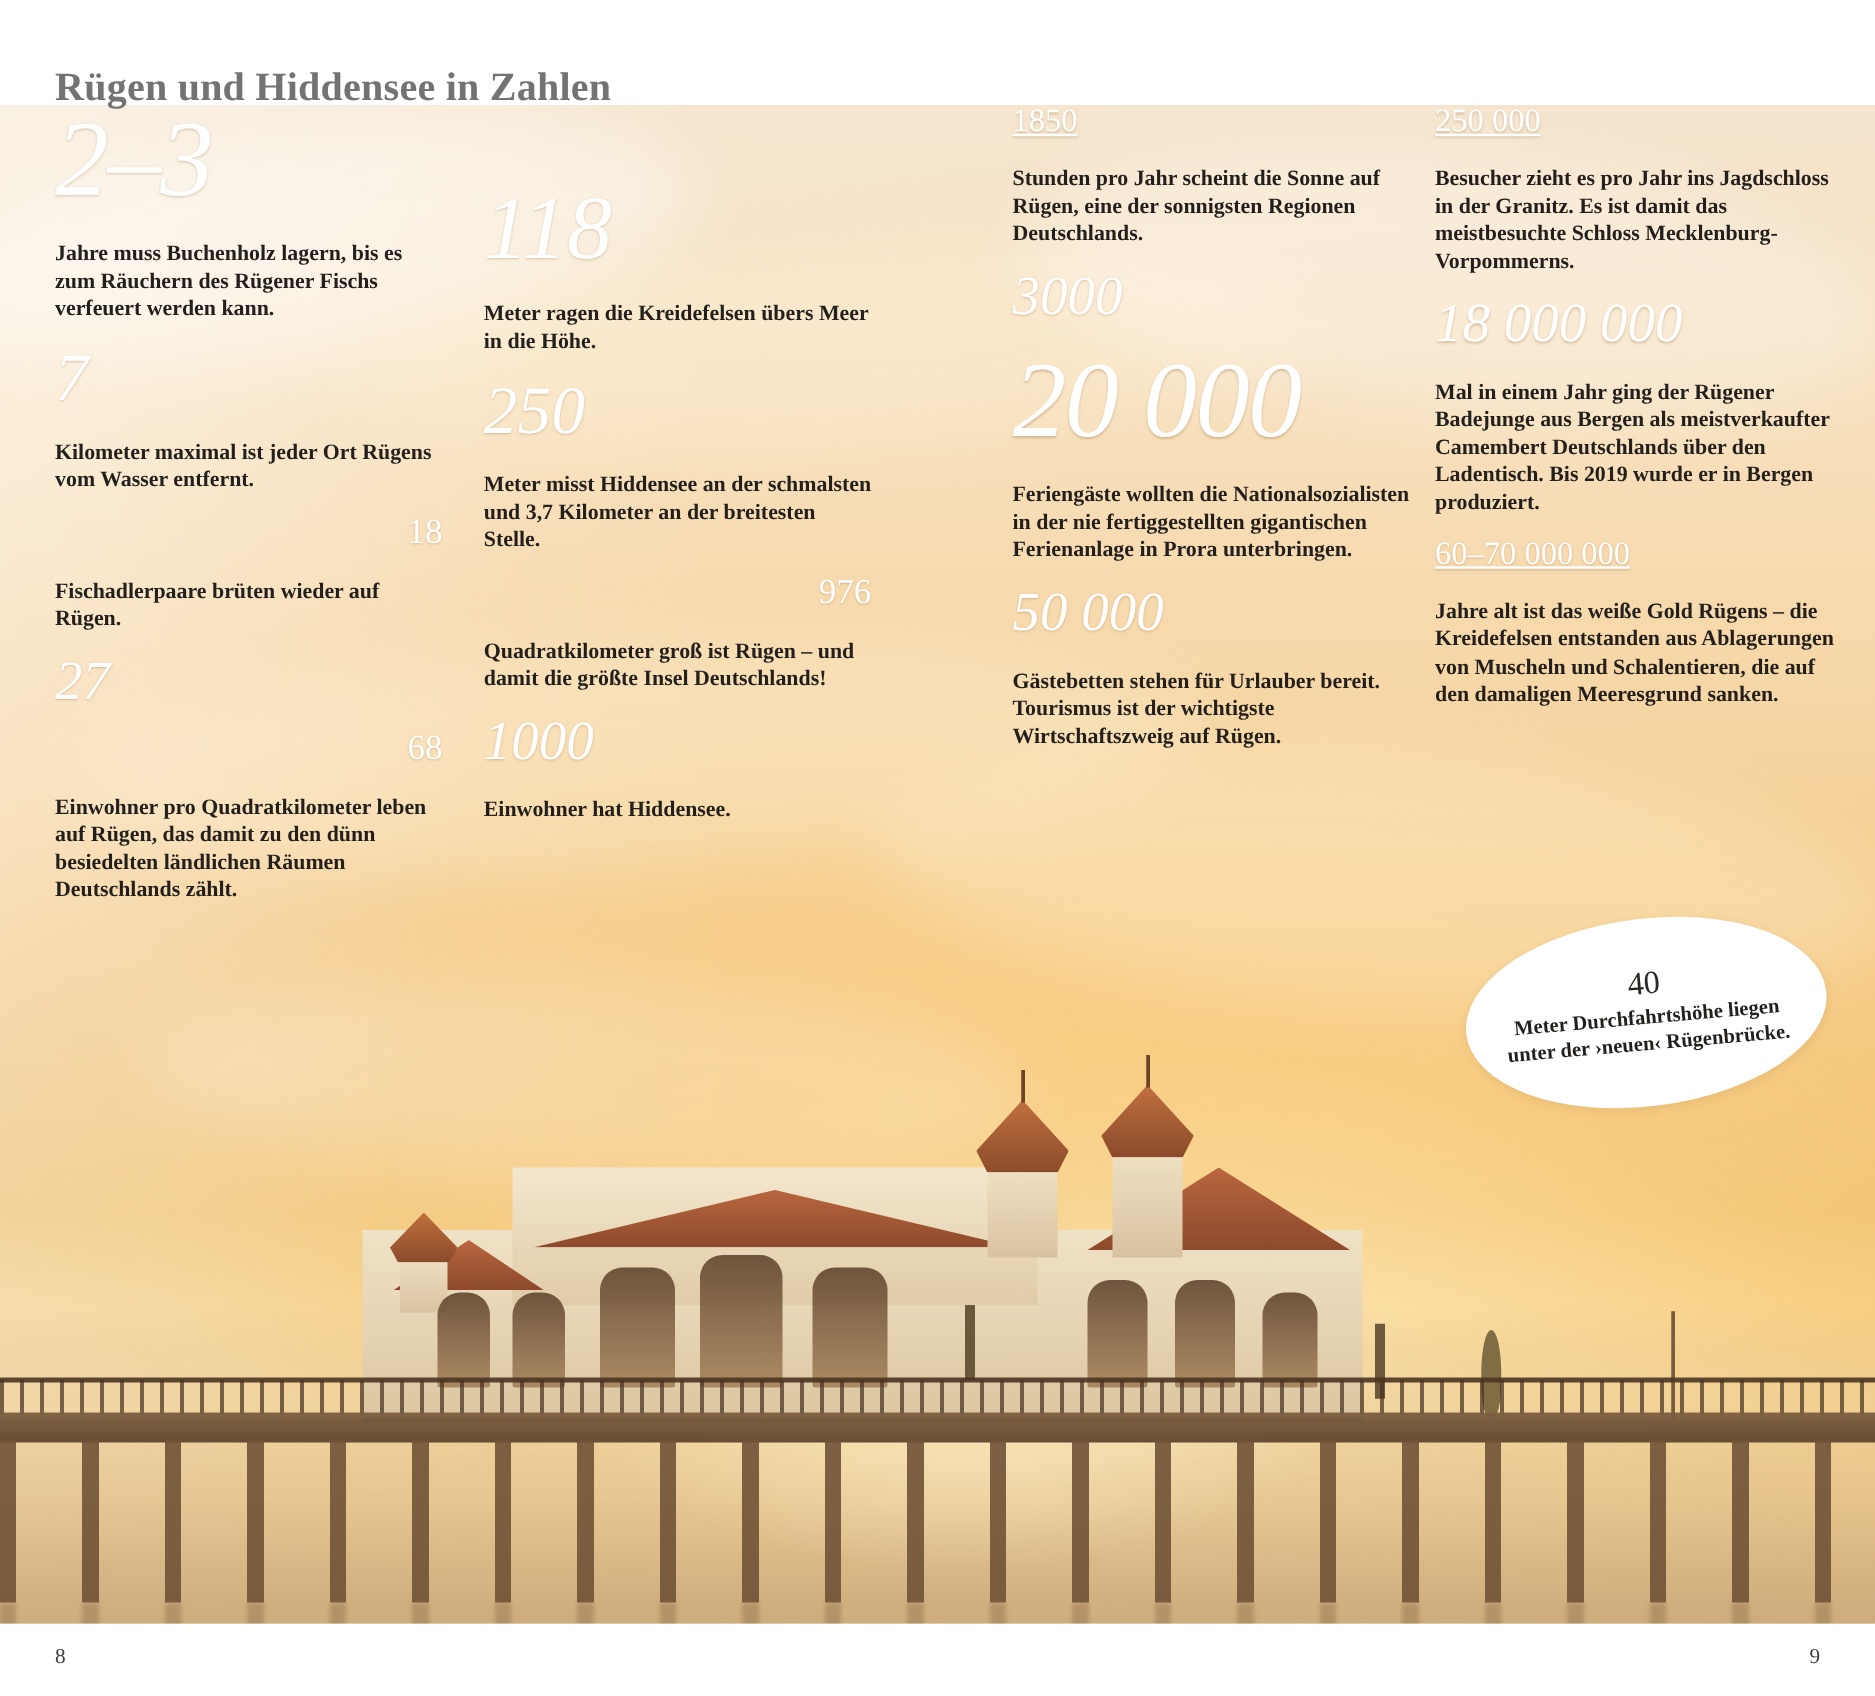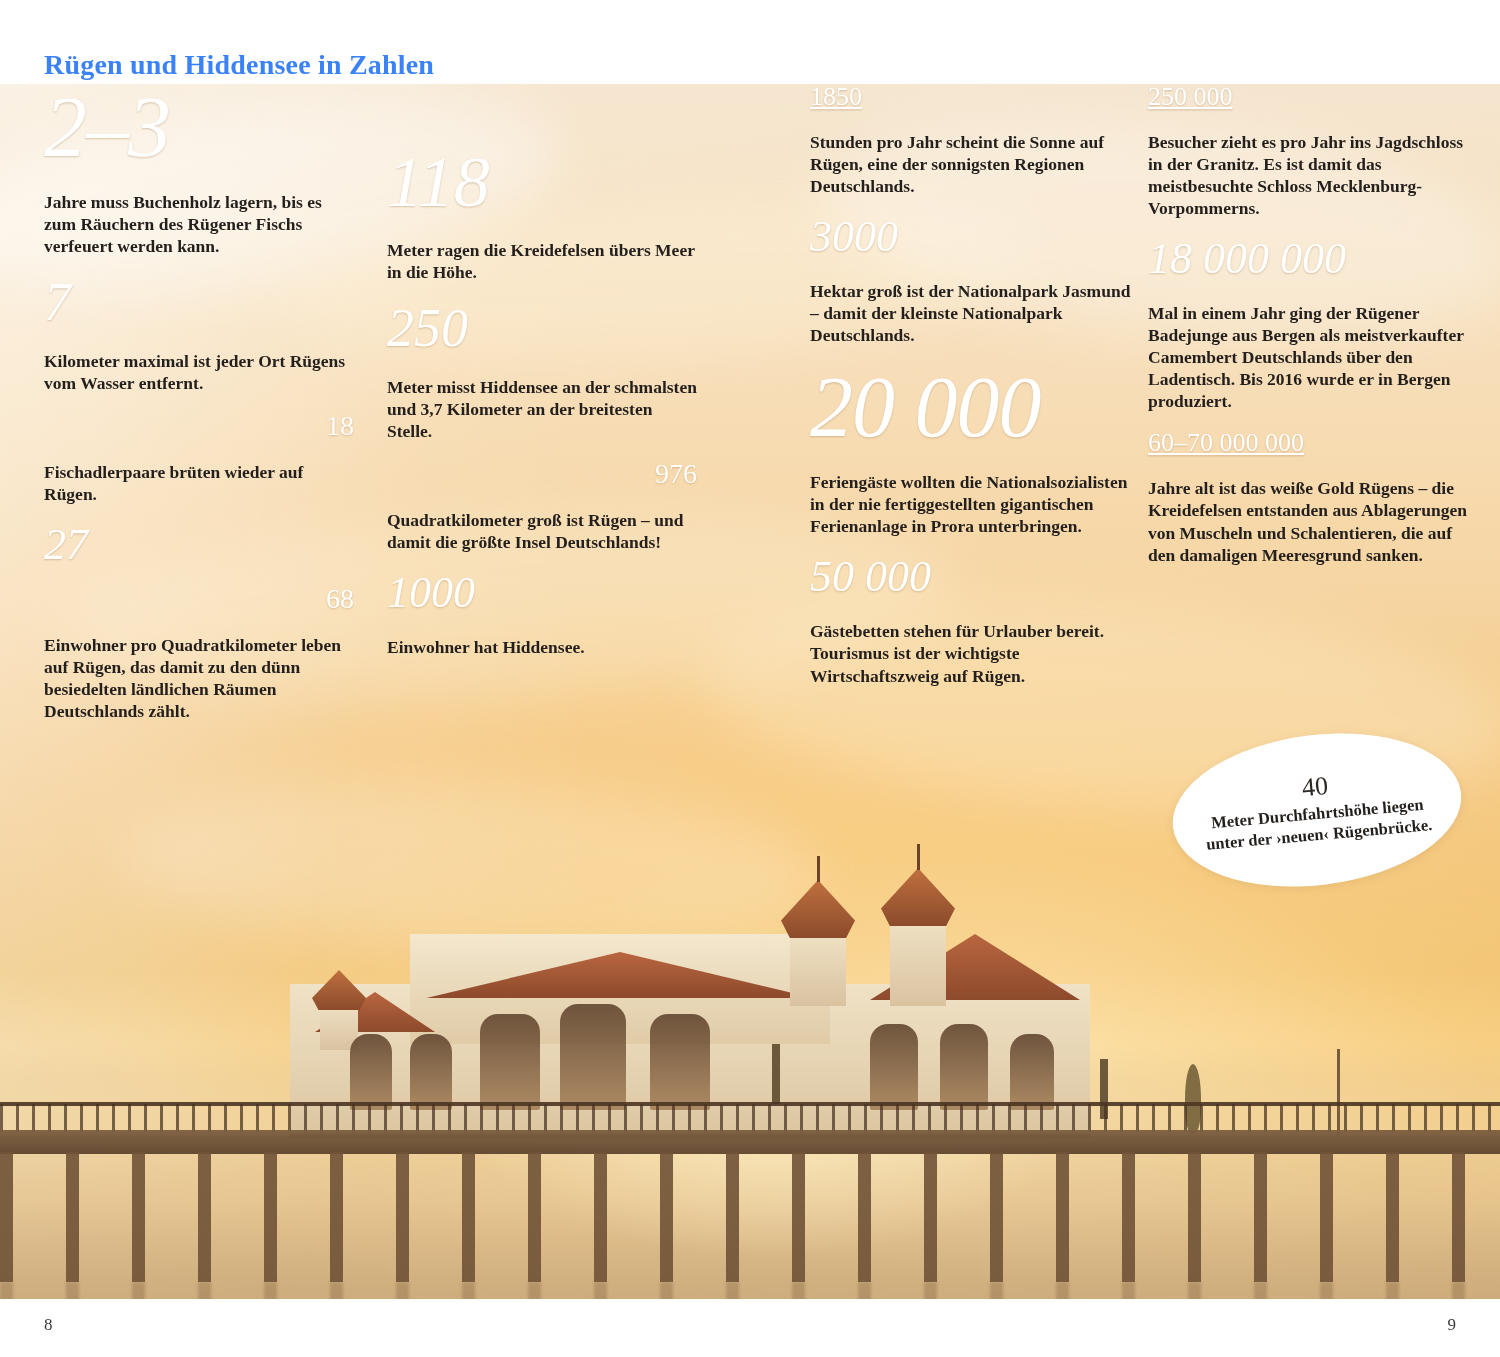--- a/index.html
+++ b/index.html
@@ -20,22 +20,22 @@
     overflow: hidden;
     background: #ffffff;
   }
 
   
   .page-title {
     position: absolute;
     left: 44px;
     top: 30px;
     font-family: "Liberation Serif", serif;
-    font-size: 28px;
-    color: #3b82f6;
+    font-size: 32px;
+    color: #737373;
     letter-spacing: 0.2px;
     z-index: 40;
   }
 
   
   .photo {
     position: absolute;
     left: 0;
     top: 84px;
     width: 1500px;
@@ -473,40 +473,39 @@
       </div>
     </div>
 
     <div class="col col-3">
       <div class="fact">
         <div class="num n-xs">1850</div>
         <div class="desc">Stunden pro Jahr scheint die Sonne auf Rügen, eine der sonnigsten Regionen Deutschlands.</div>
       </div>
       <div class="fact">
         <div class="num n-md">3000</div>
-        <div class="desc">Hektar groß ist der Nationalpark Jasmund – damit der kleinste Nationalpark Deutschlands.</div>
       </div>
       <div class="fact">
         <div class="num n-xxl">20 000</div>
         <div class="desc">Feriengäste wollten die Nationalsozialisten in der nie fertiggestellten gigantischen Ferienanlage in Prora unterbringen.</div>
       </div>
       <div class="fact">
         <div class="num n-md">50 000</div>
         <div class="desc">Gästebetten stehen für Urlauber bereit. Tourismus ist der wichtigste Wirtschaftszweig auf Rügen.</div>
       </div>
     </div>
 
     <div class="col col-4">
       <div class="fact">
         <div class="num n-xs">250 000</div>
         <div class="desc">Besucher zieht es pro Jahr ins Jagdschloss in der Granitz. Es ist damit das meistbesuchte Schloss Mecklenburg-Vorpommerns.</div>
       </div>
       <div class="fact">
         <div class="num n-md">18 000 000</div>
-        <div class="desc">Mal in einem Jahr ging der Rügener Badejunge aus Bergen als meistverkaufter Camembert Deutschlands über den Ladentisch. Bis 2016 wurde er in Bergen produziert.</div>
+        <div class="desc">Mal in einem Jahr ging der Rügener Badejunge aus Bergen als meistverkaufter Camembert Deutschlands über den Ladentisch. Bis 2019 wurde er in Bergen produziert.</div>
       </div>
       <div class="fact">
         <div class="num n-xs">60–70 000 000</div>
         <div class="desc">Jahre alt ist das weiße Gold Rügens – die Kreidefelsen entstanden aus Ablagerungen von Muscheln und Schalentieren, die auf den damaligen Meeresgrund sanken.</div>
       </div>
     </div>
 
   </div>
 
   <div class="bubble">

